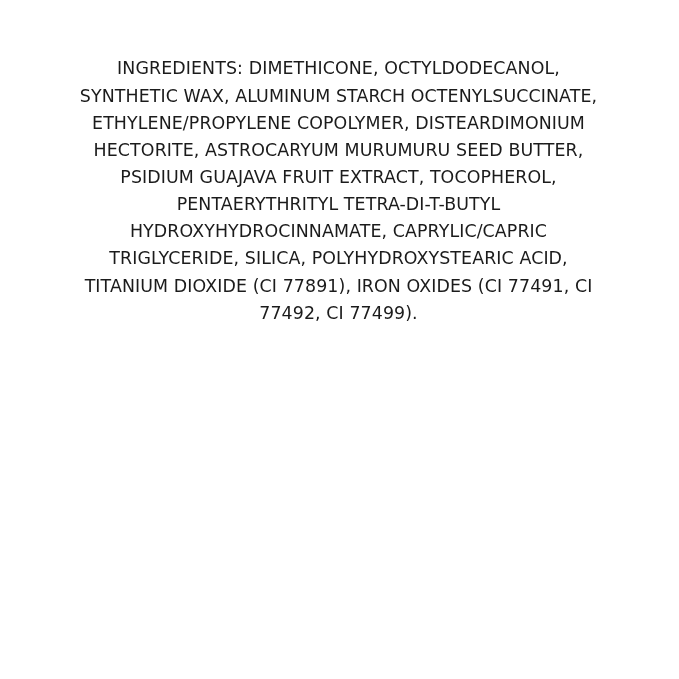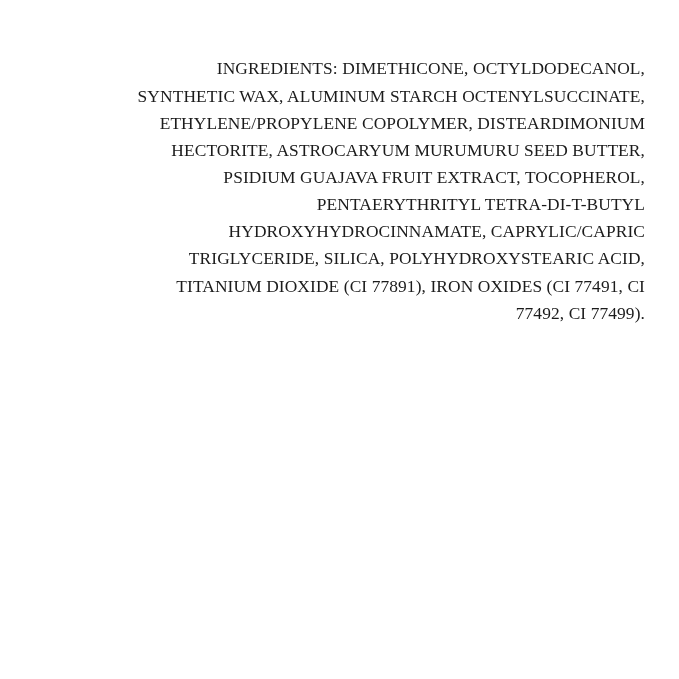--- a/index.html
+++ b/index.html
@@ -19,24 +19,23 @@
     height: 679px;
     box-sizing: border-box;
     padding: 38px 34px 0 32px;
     background: #ffffff;
   }
   .ingredients-block {
     font-size: 17.4px;
     line-height: 1.56;
     letter-spacing: 0.1px;
     color: #1b1b1b;
-    text-align: right;
+    text-align: center;
     white-space: pre-wrap;
     word-break: normal;
-    font-family: Liberation Serif, serif;
   }
 </style>
 </head>
 <body>
 
 <div class="page">
   <p class="ingredients-block">INGREDIENTS: DIMETHICONE, OCTYLDODECANOL,
 SYNTHETIC WAX, ALUMINUM STARCH OCTENYLSUCCINATE,
 ETHYLENE/PROPYLENE COPOLYMER, DISTEARDIMONIUM
 HECTORITE, ASTROCARYUM MURUMURU SEED BUTTER,

